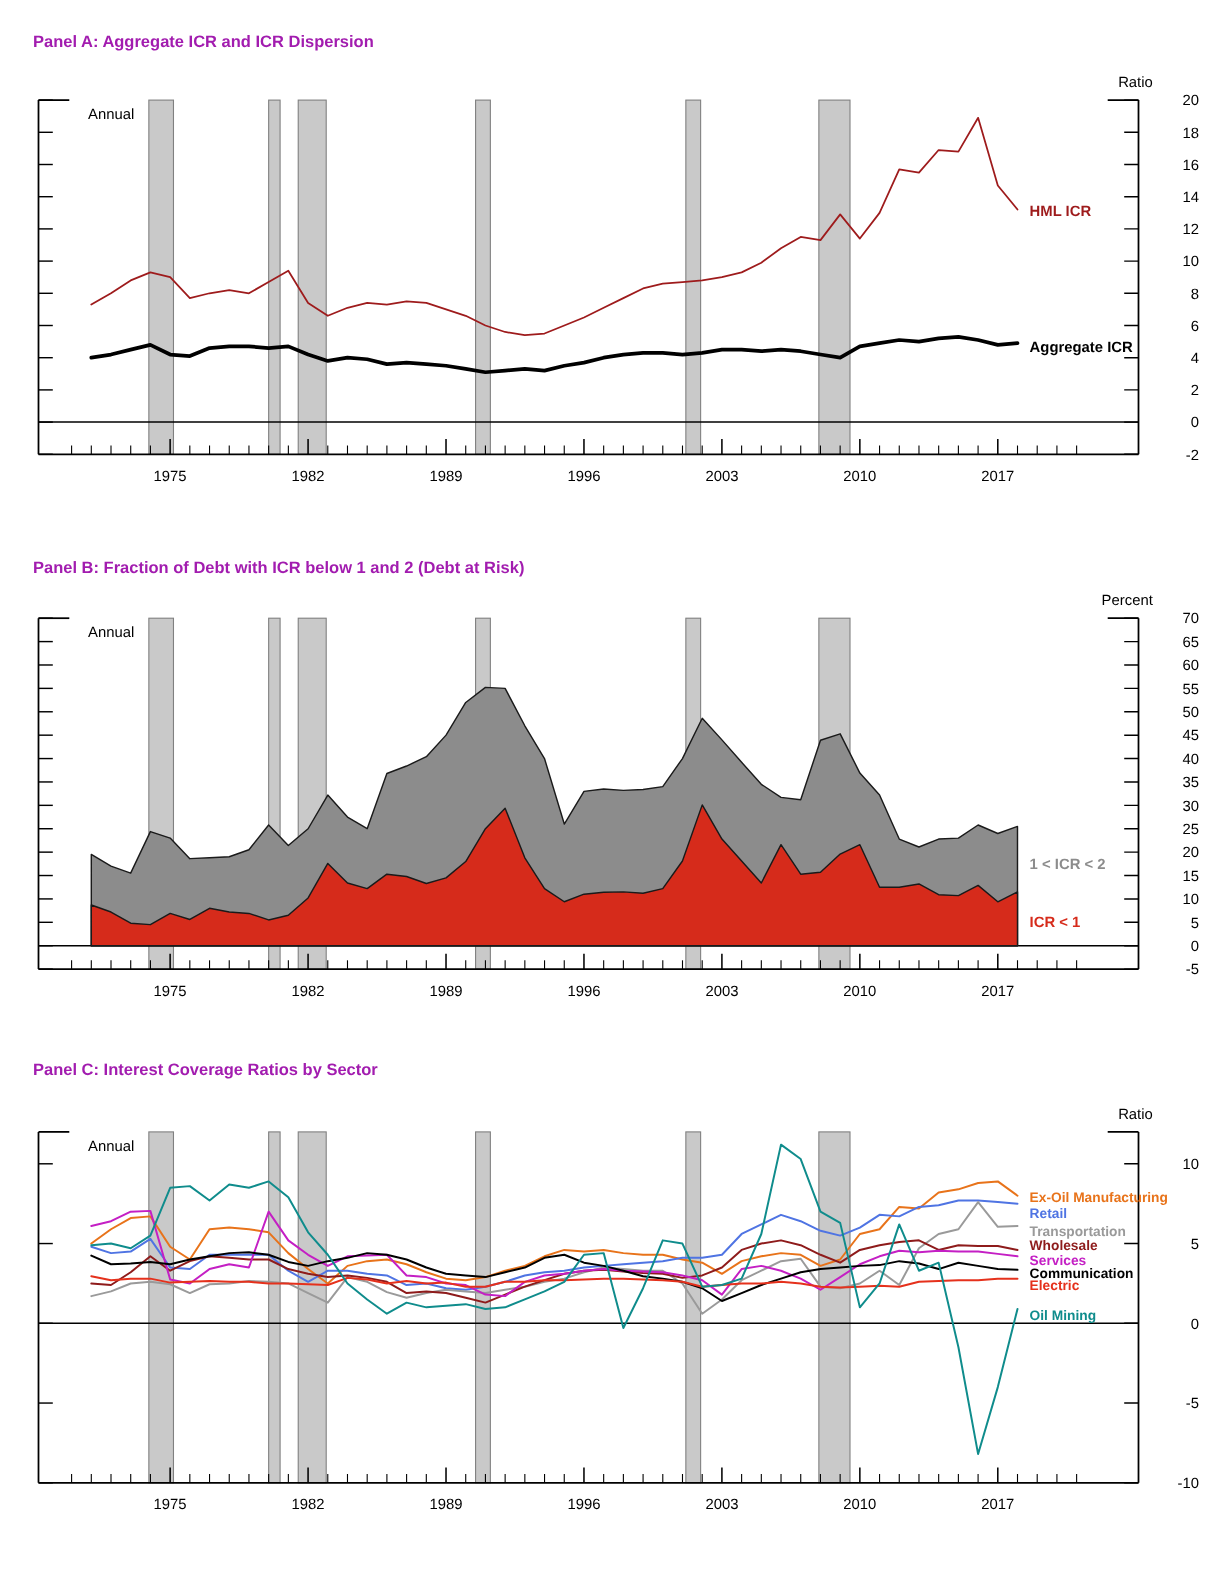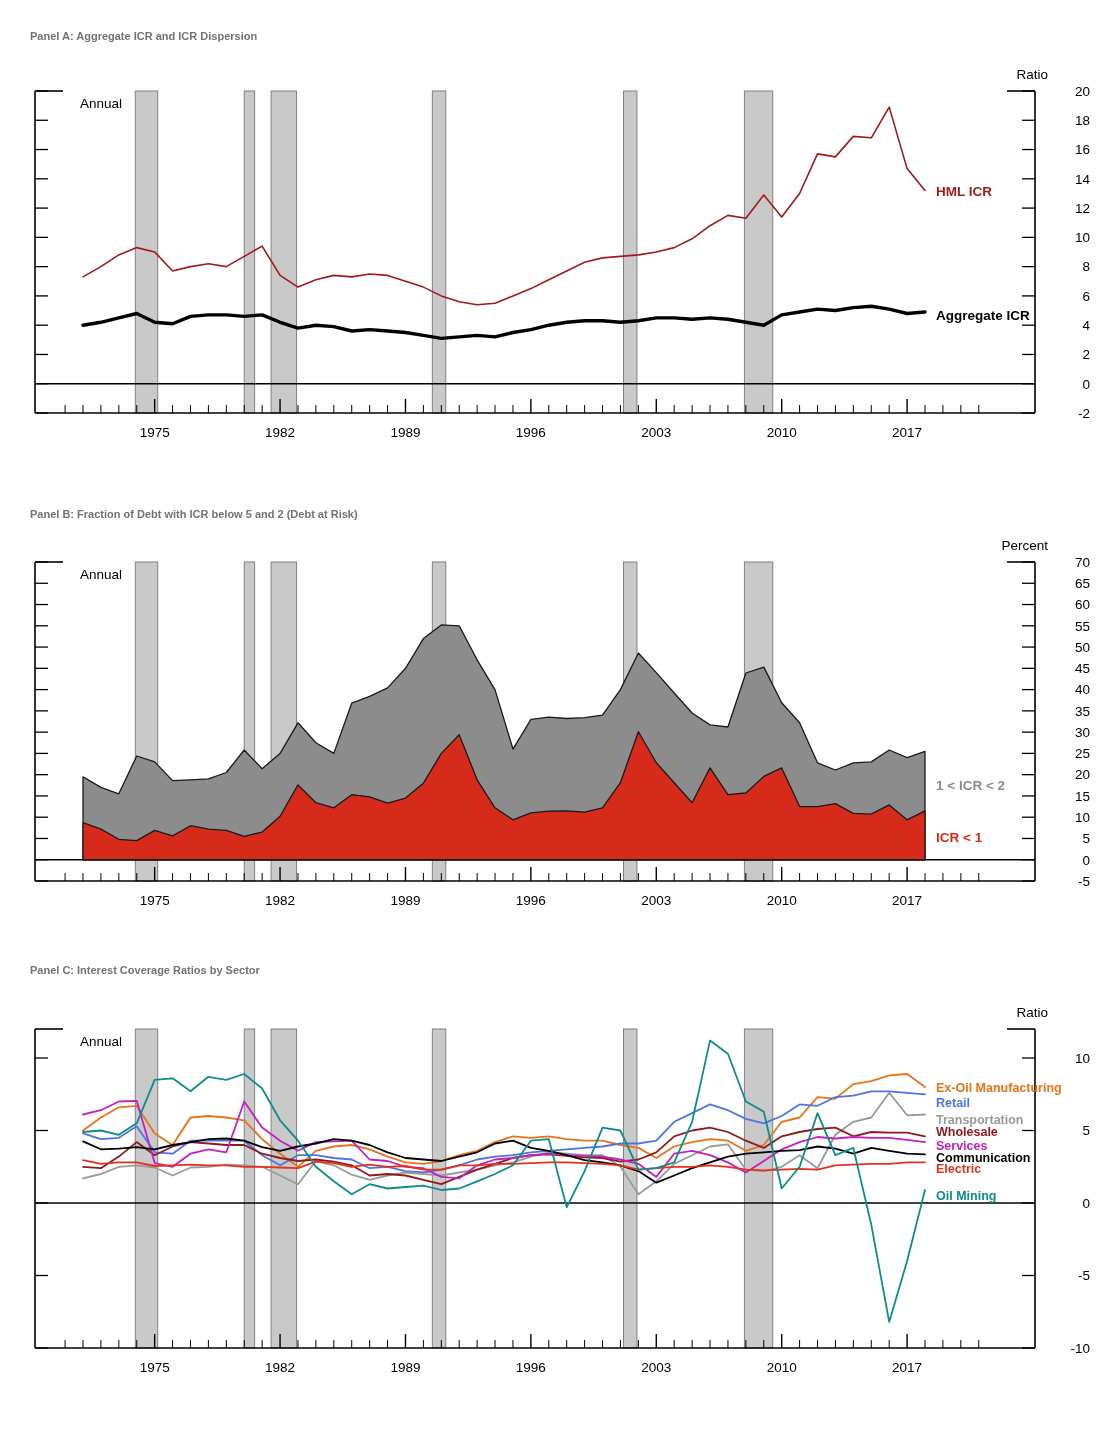--- a/index.html
+++ b/index.html
@@ -6,23 +6,23 @@
   .page{
     position:relative;
     width:1114px;height:1434px;
     background:#ffffff;
     font-family:"Liberation Sans", sans-serif;
     overflow:hidden;
   }
   .panel-title{
     position:absolute;
     left:30px;
-    font-size:11px;
+    font-size:15px;
     font-weight:600;
-    color:#737373;
+    color:#a21caf;
     white-space:nowrap;
   }
   #t0{top:30px;}
   #t1{top:508px;}
   #t2{top:964px;}
   svg{position:absolute;left:0;top:0;}
   text{font-family:"Liberation Sans", sans-serif;}
 </style>
 </head>
 <body>
@@ -374,16 +374,16 @@
         <text x="936" y="1123.625" font-size="12.5" fill="#9a9a9a" text-anchor="start" font-weight="600">Transportation</text>
         <text x="936" y="1135.95" font-size="12.5" fill="#8e1b1b" text-anchor="start" font-weight="600">Wholesale</text>
         <text x="936" y="1149.725" font-size="12.5" fill="#c41fc4" text-anchor="start" font-weight="600">Services</text>
         <text x="936" y="1162.05" font-size="12.5" fill="#000000" text-anchor="start" font-weight="600">Communication</text>
         <text x="936" y="1172.925" font-size="12.5" fill="#e5311c" text-anchor="start" font-weight="600">Electric</text>
         <text x="936" y="1199.75" font-size="12.5" fill="#0f8c8c" text-anchor="start" font-weight="600">Oil Mining</text>
       </g>
   </svg>
 
   <div class="panel-title" id="t0">Panel A: Aggregate ICR and ICR Dispersion</div>
-  <div class="panel-title" id="t1">Panel B: Fraction of Debt with ICR below 5 and 2 (Debt at Risk)</div>
+  <div class="panel-title" id="t1">Panel B: Fraction of Debt with ICR below 1 and 2 (Debt at Risk)</div>
   <div class="panel-title" id="t2">Panel C: Interest Coverage Ratios by Sector</div>
 
 </div>
 
 </body></html>

